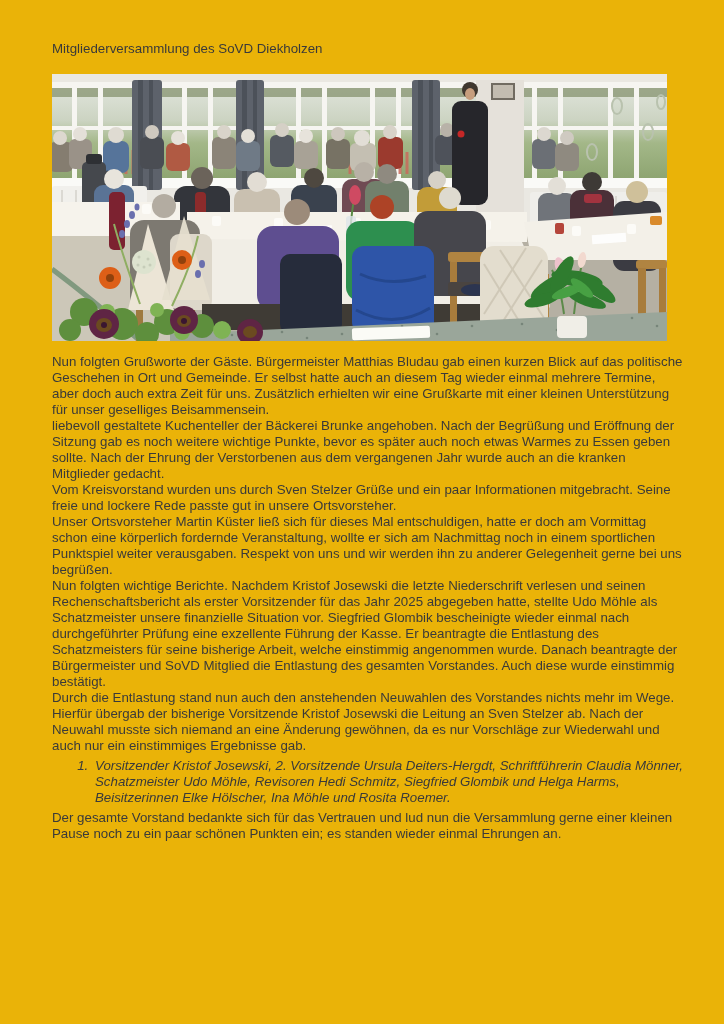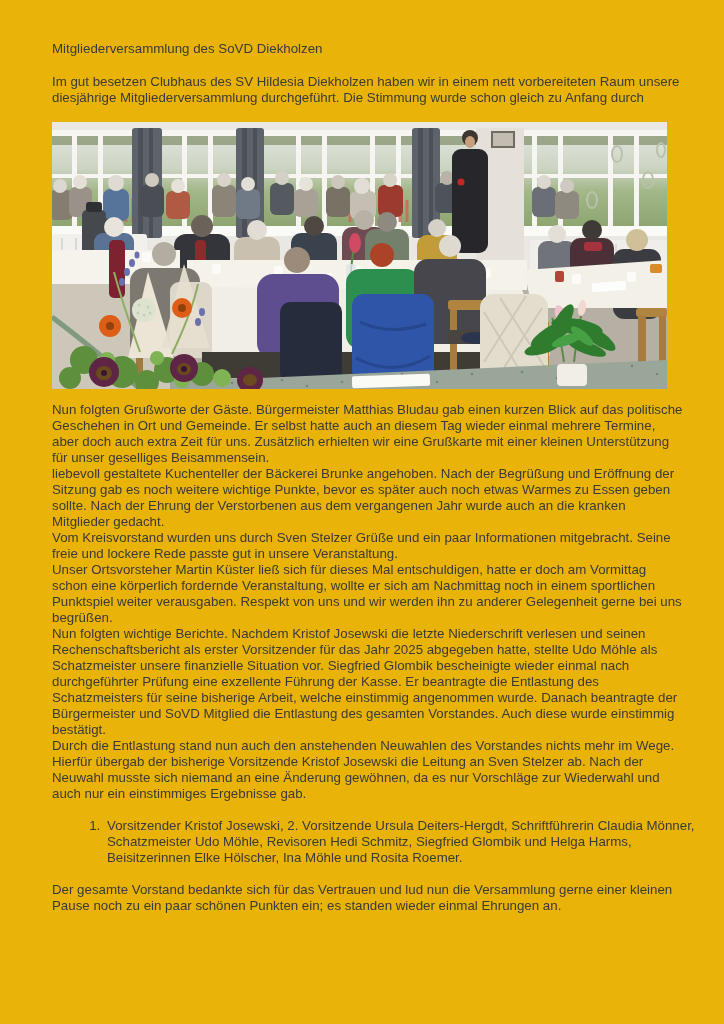--- a/index.html
+++ b/index.html
@@ -22,36 +22,34 @@
   .para{
     margin:0;font-size:13.3px;line-height:16px;
     white-space:pre-line;
   }
   figure.photo{
     margin:16px 0 13px 0;padding:0;
     width:615px;height:267px;
   }
   figure.photo svg{display:block;width:615px;height:267px;}
   ol.board-list{
-    margin:16px;padding:0 0 0 36px;
+    margin:4px;padding:0 0 0 36px;font-style:italic;
   }
   ol.board-list li{
     font-size:13.3px;line-height:16px;white-space:pre-line;padding-left:3px;
   }
 </style>
 </head>
 <body>
 
 <div class="page">
   <div class="content">
     <div class="inner">
       <h1 class="title">Mitgliederversammlung des SoVD Diekholzen</h1>
 
-      <p class="para">Im gut besetzen Clubhaus des SV Hildesia Diekholzen haben wir in einem nett vorbereiteten Raum unsere
-diesjährige Mitgliederversammlung durchgeführt. Die Stimmung wurde schon gleich zu Anfang durch</p>
 
       <figure class="photo">
         <svg viewBox="0 0 615 267" width="615" height="267" preserveAspectRatio="none" aria-hidden="true">
           <defs>
             <linearGradient id="glass" x1="0" y1="0" x2="0" y2="1">
               <stop offset="0" stop-color="#dfe3da"></stop>
               <stop offset="0.35" stop-color="#ccd4c2"></stop>
               <stop offset="0.6" stop-color="#a3b788"></stop>
               <stop offset="1" stop-color="#8da470"></stop>
             </linearGradient>
@@ -370,21 +368,21 @@
       <div class="bodytext">
         <p class="para">Nun folgten Grußworte der Gäste. Bürgermeister Matthias Bludau gab einen kurzen Blick auf das politische
 Geschehen in Ort und Gemeinde. Er selbst hatte auch an diesem Tag wieder einmal mehrere Termine,
 aber doch auch extra Zeit für uns. Zusätzlich erhielten wir eine Grußkarte mit einer kleinen Unterstützung
 für unser geselliges Beisammensein.</p>
         <p class="para">liebevoll gestaltete Kuchenteller der Bäckerei Brunke angehoben. Nach der Begrüßung und Eröffnung der
 Sitzung gab es noch weitere wichtige Punkte, bevor es später auch noch etwas Warmes zu Essen geben
 sollte. Nach der Ehrung der Verstorbenen aus dem vergangenen Jahr wurde auch an die kranken
 Mitglieder gedacht.</p>
         <p class="para">Vom Kreisvorstand wurden uns durch Sven Stelzer Grüße und ein paar Informationen mitgebracht. Seine
-freie und lockere Rede passte gut in unsere Veranstaltung.</p>
+freie und lockere Rede passte gut in unsere Ortsvorsteher.</p>
         <p class="para">Unser Ortsvorsteher Martin Küster ließ sich für dieses Mal entschuldigen, hatte er doch am Vormittag
 schon eine körperlich fordernde Veranstaltung, wollte er sich am Nachmittag noch in einem sportlichen
 Punktspiel weiter verausgaben. Respekt von uns und wir werden ihn zu anderer Gelegenheit gerne bei uns
 begrüßen.</p>
         <p class="para">Nun folgten wichtige Berichte. Nachdem Kristof Josewski die letzte Niederschrift verlesen und seinen
 Rechenschaftsbericht als erster Vorsitzender für das Jahr 2025 abgegeben hatte, stellte Udo Möhle als
 Schatzmeister unsere finanzielle Situation vor. Siegfried Glombik bescheinigte wieder einmal nach
 durchgeführter Prüfung eine exzellente Führung der Kasse. Er beantragte die Entlastung des
 Schatzmeisters für seine bisherige Arbeit, welche einstimmig angenommen wurde. Danach beantragte der
 Bürgermeister und SoVD Mitglied die Entlastung des gesamten Vorstandes. Auch diese wurde einstimmig

